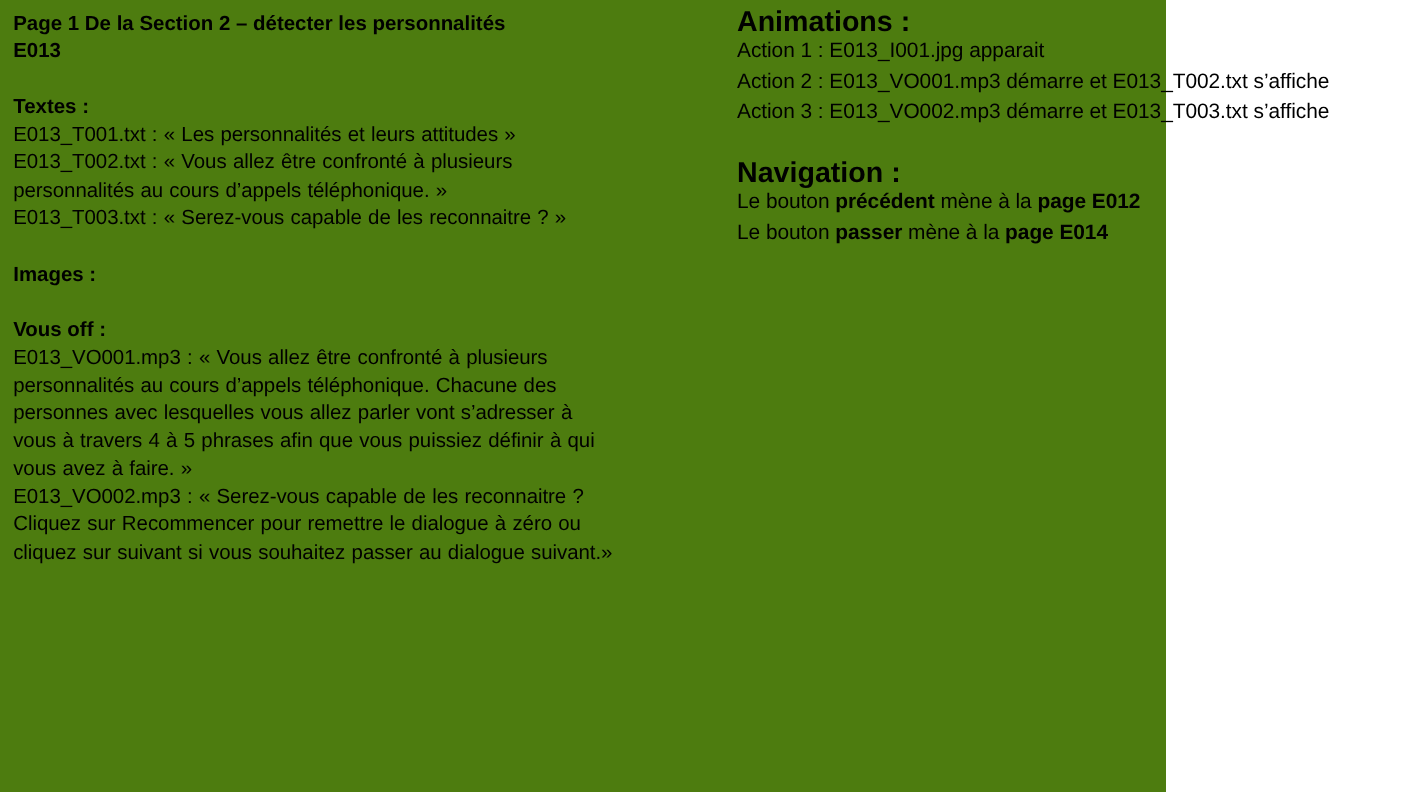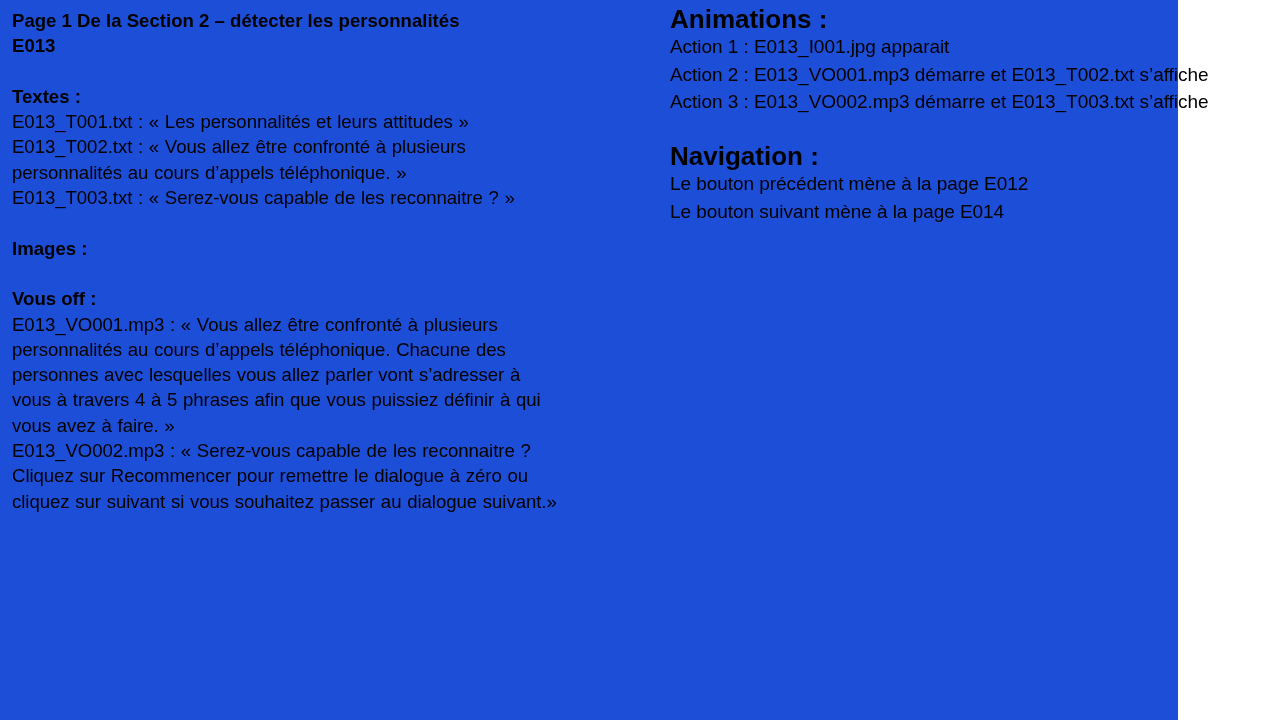--- a/index.html
+++ b/index.html
@@ -10,23 +10,23 @@
   body {
     width: 1280px;
     height: 720px;
     overflow: hidden;
     font-family: "Liberation Sans", sans-serif;
     color: #000000;
     -webkit-font-smoothing: antialiased;
   }
   .page {
     position: relative;
-    width: 1178px;
+    width: 1060px;
     height: 720px;
-    background: #1d4ed8;
+    background: #4d7c0f;
   }
   .col {
     position: absolute;
     top: 0;
   }
   .col-left {
     left: 12px;
     width: 548px;
     padding-top: 8px;
   }
@@ -64,21 +64,21 @@
     font-size: 26px;
     line-height: 27.4px;
   }
   .spacer-left {
     height: 25.3px;
   }
   .spacer-right {
     height: 27.4px;
   }
   .bold {
-    font-weight: normal;
+    font-weight: bold;
     margin-top: 24px;
   }
   .para {
     margin: 0;
   }
 </style>
 </head>
 <body>
 
 <div class="page">
@@ -124,18 +124,18 @@
       <div class="line para">Action 3 : E013_VO002.mp3 démarre et E013_T003.txt s’affiche</div>
     </div>
 
     <div class="spacer-right"></div>
 
     <div class="block">
       <div class="heading">Navigation :</div>
 
       <div class="line para"><span>Le bouton </span><span class="bold">précédent</span><span> mène à la </span><span class="bold">page E012</span></div>
 
-      <div class="line para"><span>Le bouton </span><span class="bold">suivant</span><span> mène à la </span><span class="bold">page E014</span></div>
+      <div class="line para"><span>Le bouton </span><span class="bold">passer</span><span> mène à la </span><span class="bold">page E014</span></div>
     </div>
 
   </div>
 
 </div>
 
 </body></html>

